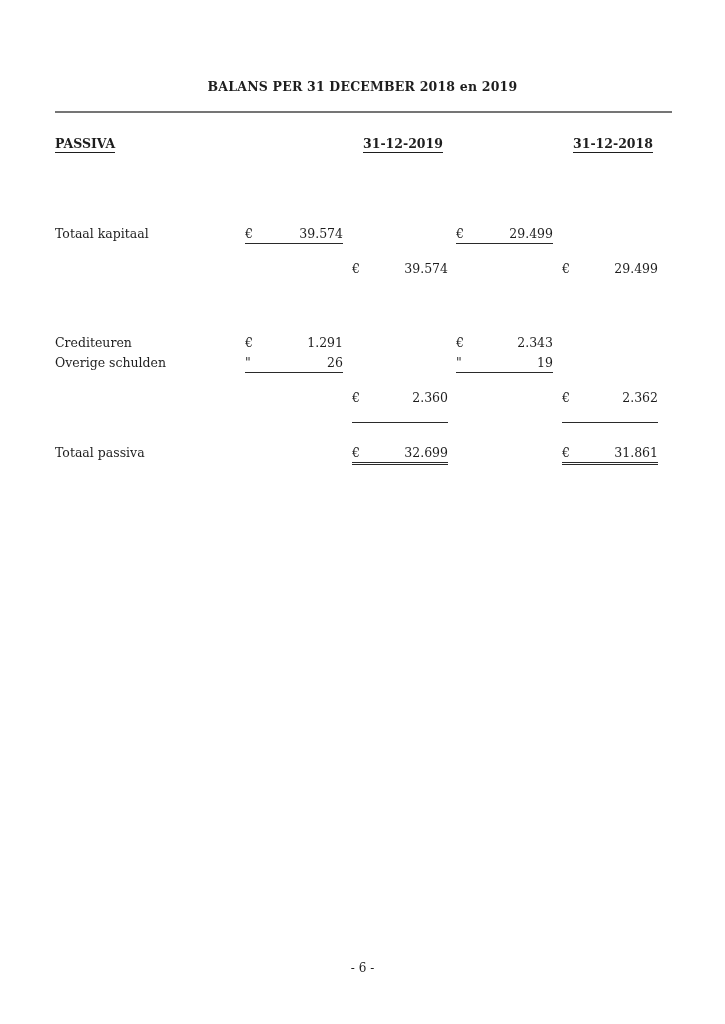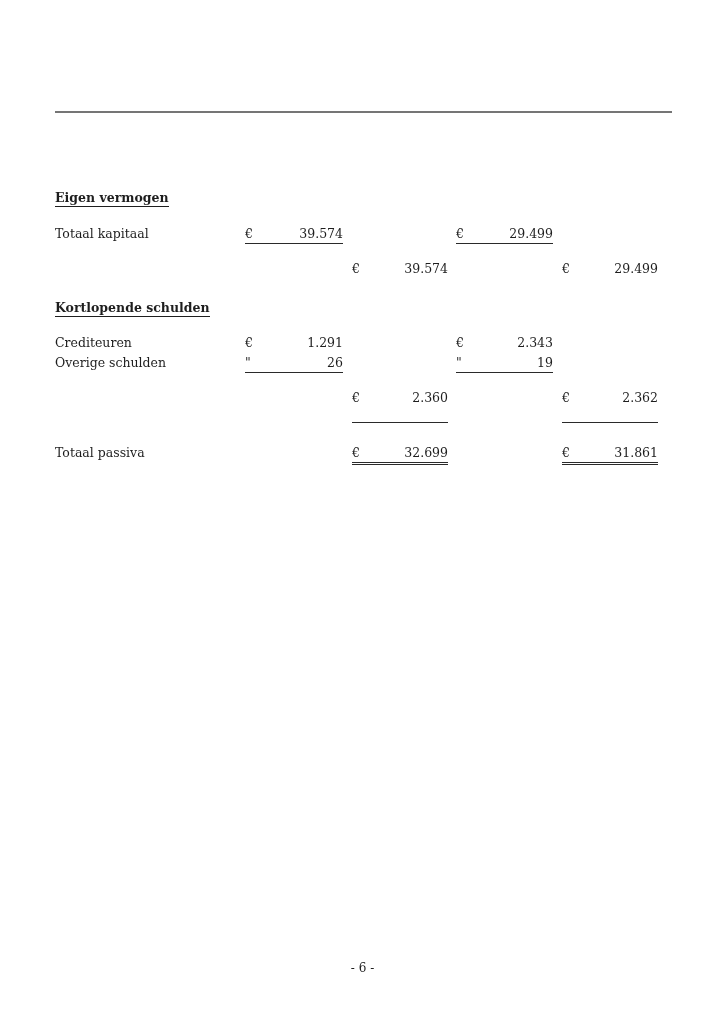--- a/index.html
+++ b/index.html
@@ -52,27 +52,30 @@
     top: 961px; left: 0; width: 100%;
     text-align: center;
     font-size: 12px;
   }
 </style>
 </head>
 <body>
 
 <div class="page">
 
+  <div class="abs doc-title">BALANS PER 31 DECEMBER 2018 en 2019</div>
 
   <div class="abs top-rule"></div>
 
+  <div class="abs row" style="top:136px">
+    <span class="label headline">PASSIVA</span>
+    <span class="abs headline" style="left:363px; top:0">31-12-2019</span>
+    <span class="abs headline" style="left:573px; top:0">31-12-2018</span>
+  </div>
 
-  <div class="abs row" style="top:190px">
-    <span class="label headline">Eigen vermogen</span>
-  </div>
 
   <div class="abs row" style="top:226px">
     <span class="label">Totaal kapitaal</span>
     <span class="amt c1 uline">
       <span>€</span>
       <span>39.574</span>
     </span>
     <span class="amt c3 uline">
       <span>€</span>
       <span>29.499</span>
@@ -83,23 +86,20 @@
     <span class="amt c2">
       <span>€</span>
       <span>39.574</span>
     </span>
     <span class="amt c4">
       <span>€</span>
       <span>29.499</span>
     </span>
   </div>
 
-  <div class="abs row" style="top:300px">
-    <span class="label headline">Kortlopende schulden</span>
-  </div>
 
   <div class="abs row" style="top:335px">
     <span class="label">Crediteuren</span>
     <span class="amt c1">
       <span>€</span>
       <span>1.291</span>
     </span>
     <span class="amt c3">
       <span>€</span>
       <span>2.343</span>

